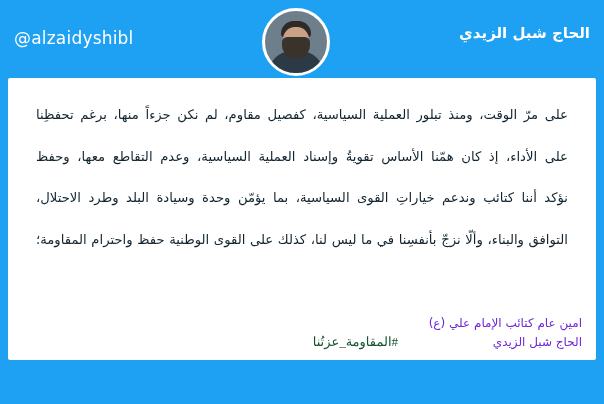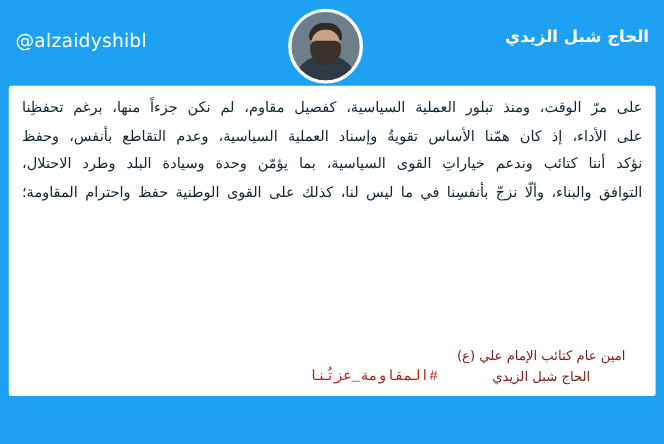--- a/index.html
+++ b/index.html
@@ -124,45 +124,45 @@
     top: 8px;
     direction: rtl;
     text-align: justify;
     text-align-last: justify;
     color: #12242f;
     font-size: 13.2px;
     line-height: 25.5px;
     font-family: "DejaVu Sans", sans-serif;
   }
   .tweet-text p {
-    margin: 0;
+    margin: 16px;
   }
   .signature {
     position: absolute;
     right: 14px;
     bottom: 8px;
     direction: rtl;
-    text-align: center;
-    color: #7f1d1d;
+    text-align: right;
+    color: #6d28d9;
     font-size: 12px;
     line-height: 19px;
     font-family: "DejaVu Sans", sans-serif;
     width: 180px;
   }
   .hashtags {
     position: absolute;
     left: 150px;
     bottom: 8px;
     direction: rtl;
     text-align: right;
-    color: #b91c1c;
+    color: #14532d;
     font-size: 13px;
     line-height: 21px;
     width: 240px;
-    font-family: Liberation Mono, monospace;
+    font-family: Liberation Serif, serif;
   }
   .hashtags div { white-space: nowrap; }
 
   .footer-strip {
     position: absolute;
     left: 0;
     bottom: 0;
     width: 604px;
     height: 44px;
     background: #1ea1f2;
@@ -186,21 +186,21 @@
       <div class="body"></div>
       <div class="hair"></div>
       <div class="face"></div>
       <div class="beard"></div>
     </div>
   </div>
 
   <div class="tweet-card">
     <div class="tweet-text">
       <p>على مرّ الوقت، ومنذ تبلور العملية السياسية، كفصيل مقاوم، لم نكن جزءاً منها، برغم تحفظِنا</p>
-      <p>على الأداء، إذ كان همّنا الأساس تقويةُ وإسناد العملية السياسية، وعدم التقاطع بأنفس، وحفظ</p>
+      <p>على الأداء، إذ كان همّنا الأساس تقويةُ وإسناد العملية السياسية، وعدم التقاطع معها، وحفظ</p>
       <p>نؤكد أننا كتائب وندعم خياراتِ القوى السياسية، بما يؤمّن وحدة وسيادة البلد وطرد الاحتلال،</p>
       <p>التوافق والبناء، وألّا نزجّ بأنفسِنا في ما ليس لنا، كذلك على القوى الوطنية حفظ واحترام المقاومة؛</p>
     </div>
 
     <div class="hashtags">
       <div>#المقاومة_عزتُنا</div>
     </div>
 
     <div class="signature">
       <div>امين عام كتائب الإمام علي (ع)</div>

